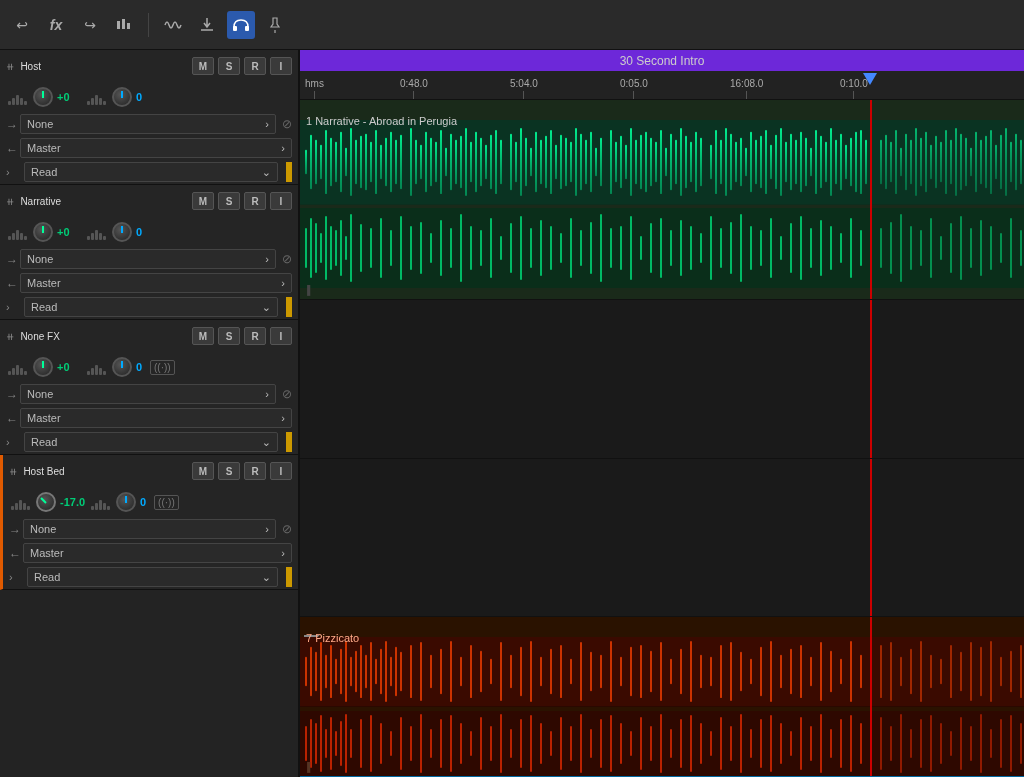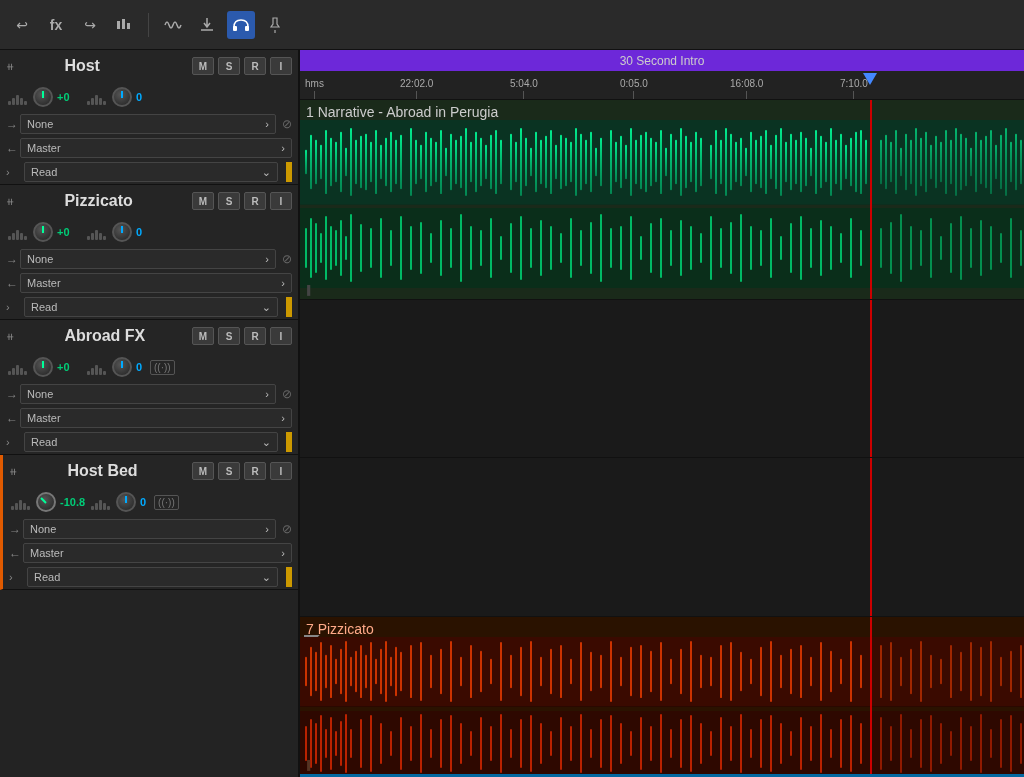--- a/index.html
+++ b/index.html
@@ -87,24 +87,23 @@
     }
 
     .track-name-icon {
       color: #888;
       font-size: 10px;
       margin-right: 2px;
     }
 
     .track-name {
       flex: 1;
-      font-size: 16px;
-      font-weight: bold;
+      font-size: 10px;
+      font-weight: normal;
       color: #ddd;
-      margin-left: 44px;
     }
 
     .track-btn {
       width: 22px;
       height: 18px;
       background: #3a3a3a;
       border: 1px solid #555;
       border-radius: 2px;
       color: #bbb;
       font-size: 10px;
@@ -335,29 +334,29 @@
 
     .track-content.soundfx-track {
       height: 170px;
       background: #1a1a1a;
       border-bottom: 1px solid #111;
     }
 
     .track-content.musicbed-track {
       height: 172px;
       background: #2a1200;
-      border-bottom: 3px solid #0369a1;
+      border-bottom: 1px solid #0369a1;
     }
 
     .clip-label {
       position: absolute;
-      top: 4px;
+      top: 15px;
       left: 6px;
       color: #ccc;
-      font-size: 14px;
+      font-size: 11px;
       z-index: 2;
       text-align: right;
     }
 
     
     .playhead-line {
       position: absolute;
       top: 0;
       bottom: 0;
       width: 2px;
@@ -396,21 +395,21 @@
       clip-path: polygon(0 0, 100% 0, 0 100%);
     }
   </style>
 </head>
 <body>
 
 <div class="app-container">
 
   <div class="toolbar">
     <div class="toolbar-icon">↩</div>
-    <div class="toolbar-icon" style="font-weight:bold;">fx</div>
+    <div class="toolbar-icon" style="font-weight:bold;font-style:italic;">fx</div>
     <div class="toolbar-icon">↪</div>
     <div class="toolbar-icon">
       <svg width="16" height="16" viewBox="0 0 16 16">
           <rect x="1" y="4" width="3" height="8" fill="#aaa"></rect>
           <rect x="6" y="2" width="3" height="10" fill="#aaa"></rect>
           <rect x="11" y="6" width="3" height="6" fill="#aaa"></rect>
         </svg>
     </div>
     <div class="toolbar-sep"></div>
     <div class="toolbar-icon">
@@ -495,21 +494,21 @@
             <span>Read</span>
             <span>⌄</span>
           </div>
           <div class="yellow-bar" style="height: 20px; position:relative; width:6px; background:#cc9900; margin-left:4px;"></div>
         </div>
       </div>
 
       <div class="track">
         <div class="track-header-row">
           <span class="track-name-icon">⧺</span>
-          <span class="track-name">Pizzicato</span>
+          <span class="track-name">Narrative</span>
           <div class="track-btn mute">M</div>
           <div class="track-btn solo">S</div>
           <div class="track-btn r">R</div>
           <div class="track-btn i">I</div>
         </div>
         <div class="track-controls-row">
           <div class="meter-bars">
             <div class="meter-bar" style="height:4px;"></div>
             <div class="meter-bar" style="height:7px;"></div>
             <div class="meter-bar" style="height:10px;"></div>
@@ -553,21 +552,21 @@
             <span>Read</span>
             <span>⌄</span>
           </div>
           <div style="position:relative; width:6px; height:20px; background:#cc9900; margin-left:4px;"></div>
         </div>
       </div>
 
       <div class="track">
         <div class="track-header-row">
           <span class="track-name-icon">⧺</span>
-          <span class="track-name">Abroad FX</span>
+          <span class="track-name">None FX</span>
           <div class="track-btn mute">M</div>
           <div class="track-btn solo">S</div>
           <div class="track-btn r">R</div>
           <div class="track-btn i">I</div>
         </div>
         <div class="track-controls-row">
           <div class="meter-bars">
             <div class="meter-bar" style="height:4px;"></div>
             <div class="meter-bar" style="height:7px;"></div>
             <div class="meter-bar" style="height:10px;"></div>
@@ -629,21 +628,21 @@
           <div class="meter-bars">
             <div class="meter-bar" style="height:4px;"></div>
             <div class="meter-bar" style="height:7px;"></div>
             <div class="meter-bar" style="height:10px;"></div>
             <div class="meter-bar" style="height:7px;"></div>
             <div class="meter-bar" style="height:4px;"></div>
           </div>
           <div class="volume-knob" style="border-color:#777;">
             <div class="knob-line" style="transform: translateX(-50%) rotate(-45deg); background:#00ff99;"></div>
           </div>
-          <span class="volume-value">-10.8</span>
+          <span class="volume-value">-17.0</span>
           <div class="meter-bars">
             <div class="meter-bar" style="height:4px;"></div>
             <div class="meter-bar" style="height:7px;"></div>
             <div class="meter-bar" style="height:10px;"></div>
             <div class="meter-bar" style="height:7px;"></div>
             <div class="meter-bar" style="height:4px;"></div>
           </div>
           <div class="pan-knob">
             <div class="knob-line" style="background:#00aaff;"></div>
           </div>
@@ -681,37 +680,37 @@
 
       <div class="timeline-header">
         <span class="timeline-title">30 Second Intro</span>
         <div class="timeline-ruler">
 
           <div class="ruler-mark" style="left:5px;">
             <span class="ruler-label">hms</span>
             <div class="ruler-tick"></div>
           </div>
           <div class="ruler-mark" style="left:100px;">
-            <span class="ruler-label">22:02.0</span>
+            <span class="ruler-label">0:48.0</span>
             <div class="ruler-tick"></div>
           </div>
           <div class="ruler-mark" style="left:210px;">
             <span class="ruler-label">5:04.0</span>
             <div class="ruler-tick"></div>
           </div>
           <div class="ruler-mark" style="left:320px;">
             <span class="ruler-label">0:05.0</span>
             <div class="ruler-tick"></div>
           </div>
           <div class="ruler-mark" style="left:430px;">
             <span class="ruler-label">16:08.0</span>
             <div class="ruler-tick"></div>
           </div>
           <div class="ruler-mark" style="left:540px;">
-            <span class="ruler-label">7:10.0</span>
+            <span class="ruler-label">0:10.0</span>
             <div class="ruler-tick"></div>
           </div>
 
           <div style="position:absolute; left:570px; top:2px; z-index:10;">
             <div style="width:0;height:0;border-left:7px solid transparent;border-right:7px solid transparent;border-top:12px solid #4488ff;margin-left:-7px;"></div>
           </div>
         </div>
       </div>
 
       <div class="track-content-area">

